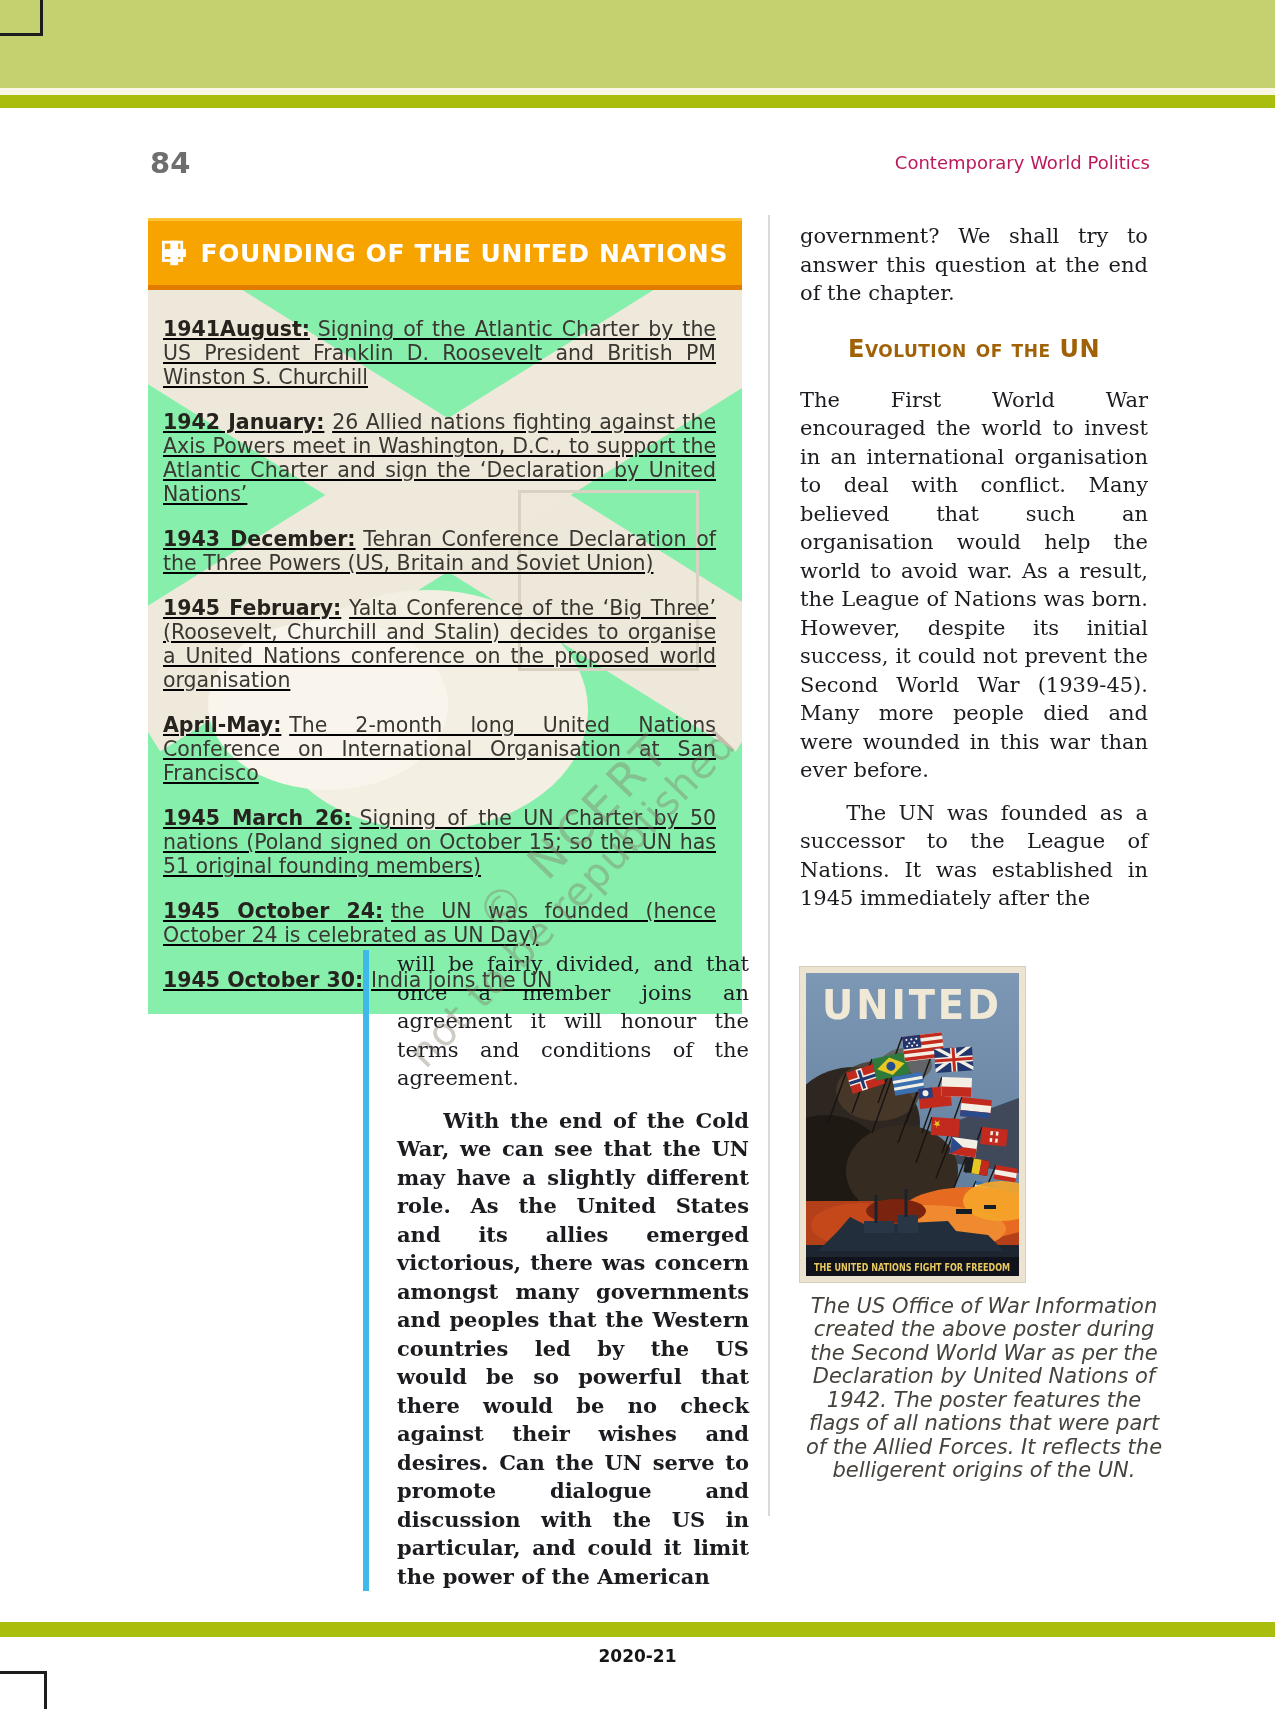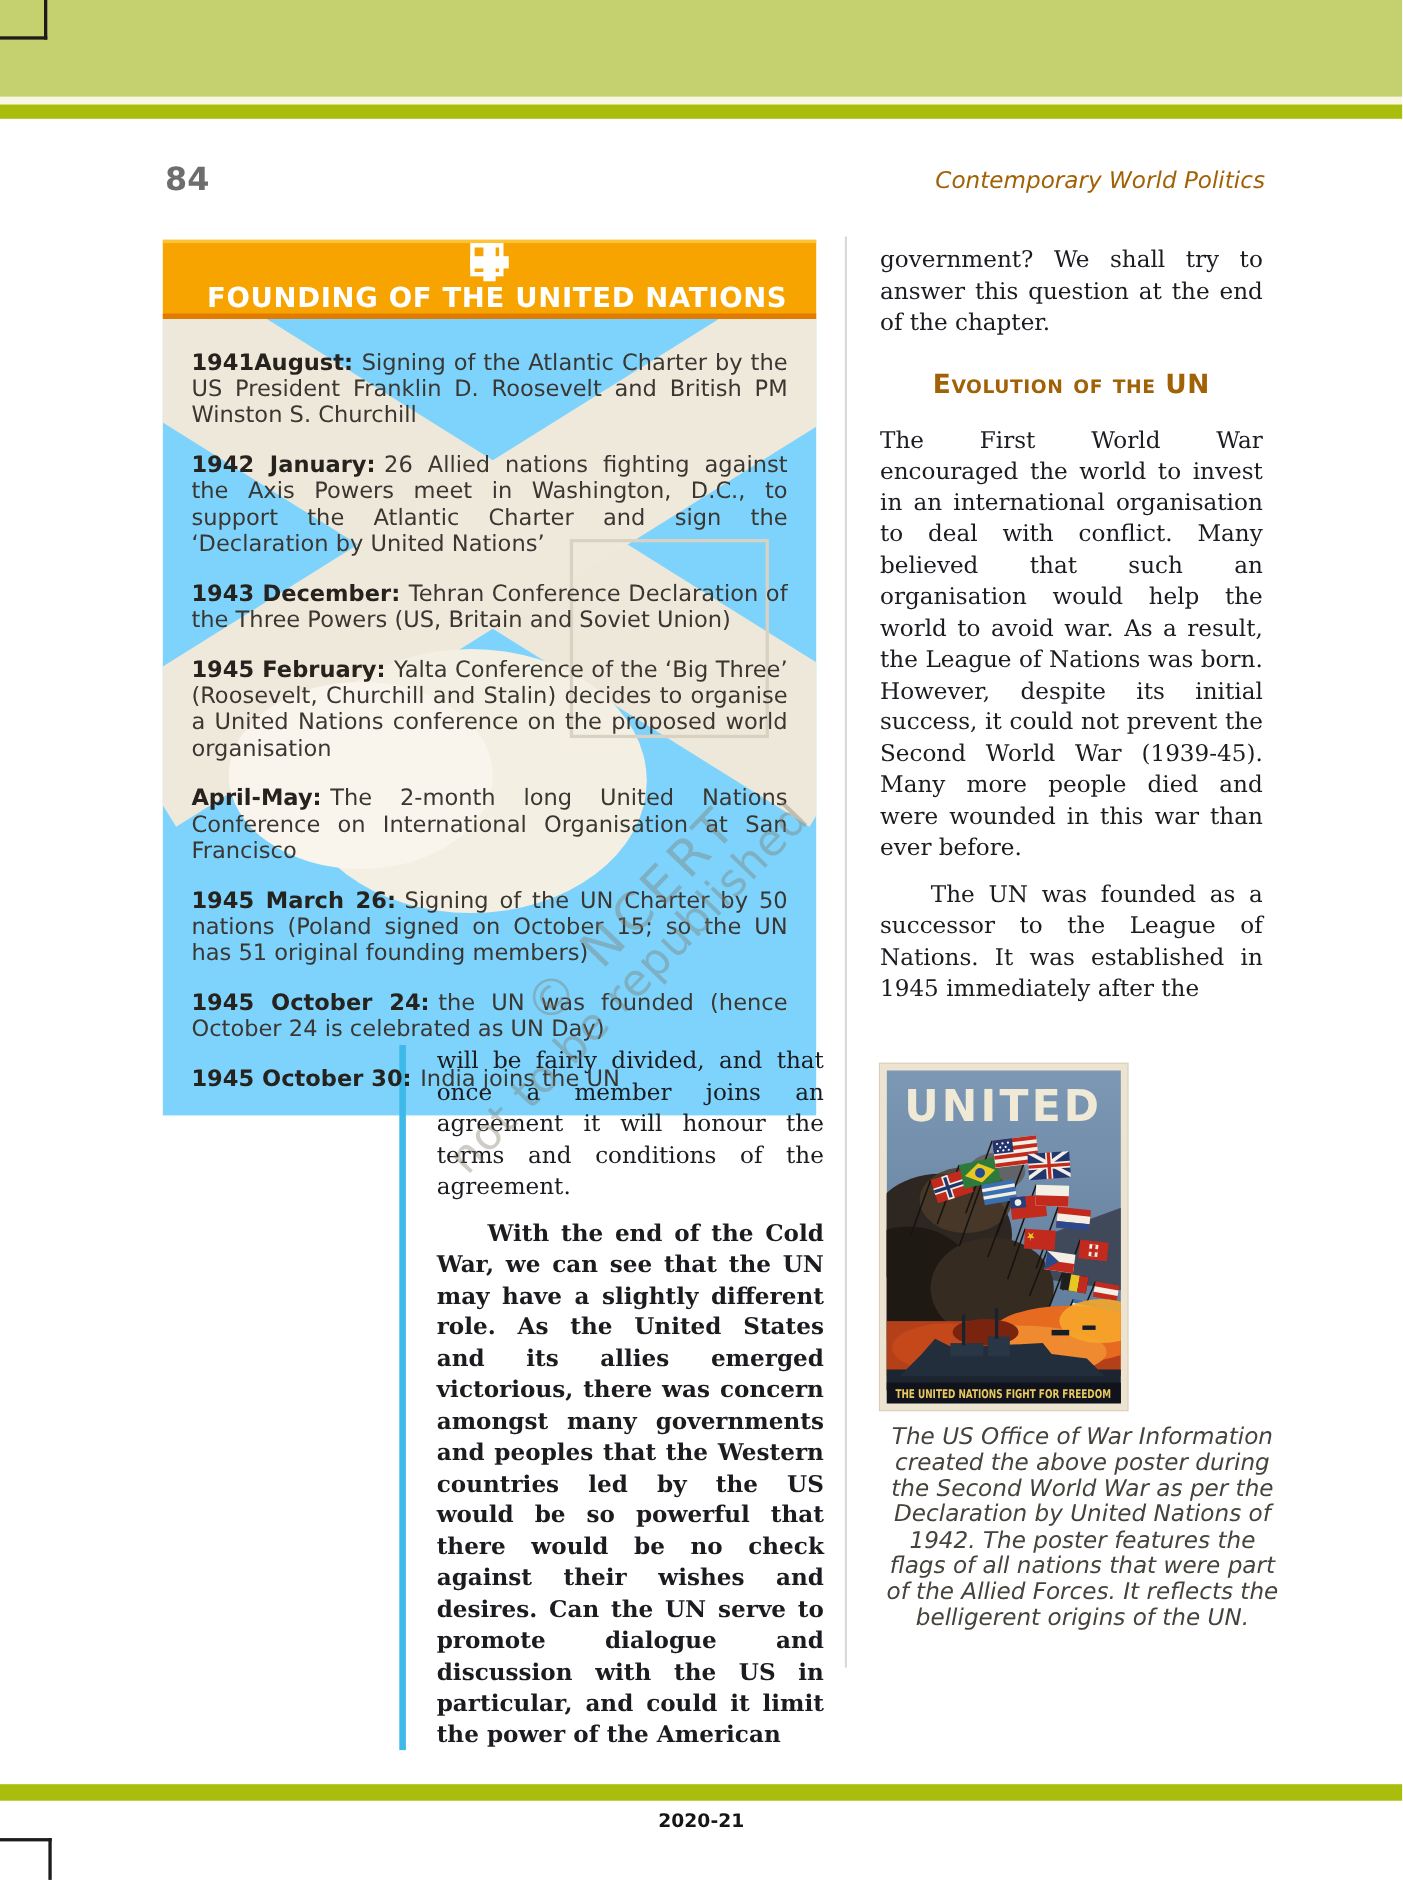--- a/index.html
+++ b/index.html
@@ -13,28 +13,28 @@
 
   
   .crop{position:absolute;background:#1c1c1c;z-index:8;}
   .crop.tl-v{left:40px;top:0;width:3px;height:36px;}
   .crop.tl-h{left:0;top:33px;width:43px;height:3px;}
   .crop.bl-h{left:0;top:1671px;width:47px;height:3px;}
   .crop.bl-v{left:44px;top:1671px;width:3px;height:38px;}
 
   
   .pagenum{position:absolute;left:150px;top:146px;font-size:29px;font-weight:bold;color:#6e6e6e;}
-  .runhead{position:absolute;right:125px;top:152px;font-size:21px;font-style:italic;color:#a16207;}
+  .runhead{position:absolute;right:125px;top:152px;font-size:18px;color:#be185d;}
 
   
   .tbox{position:absolute;left:148px;top:218px;width:594px;}
   .tbox-head{position:relative;background:#f7a400;border-top:3px solid #fcc435;border-bottom:5px solid #e27c00;
-             height:64px;display:flex;align-items:center;padding:0 14px;flex-direction:column;}
+             height:64px;display:flex;align-items:center;padding:0 14px;}
   .tbox-head .ttl{color:#ffffff;font-weight:bold;font-size:25px;letter-spacing:0.6px;margin-left:14px;white-space:nowrap;}
-  .tbox-body{position:relative;background:#7dd3fc;padding:27px 26px 22px 26px;overflow:hidden;}
+  .tbox-body{position:relative;background:#86efac;padding:27px 26px 22px 15px;overflow:hidden;text-decoration:underline;}
   .wm{position:absolute;z-index:0;}
   .wm-x1{left:-80px;top:140px;width:760px;height:130px;background:#eee8da;transform:rotate(32deg);}
   .wm-x2{left:-80px;top:140px;width:760px;height:130px;background:#efe9dc;transform:rotate(-32deg);}
   .wm-blob{left:120px;top:300px;width:320px;height:240px;background:#f4efe3;border-radius:50%;}
   .wm-hi{left:60px;top:330px;width:240px;height:170px;background:#f9f5ec;border-radius:50%;}
   .wm-square{left:370px;top:200px;width:175px;height:175px;border:3px solid #d9d1c1;}
   .entry{position:relative;z-index:1;margin:0 0 21px 0;font-size:20.5px;line-height:24px;color:#3a3631;
          text-align:justify;}
   .entry:last-child{margin-bottom:0;}
   .entry b{color:#26221d;margin-right:0.38em;font-weight:700;}

